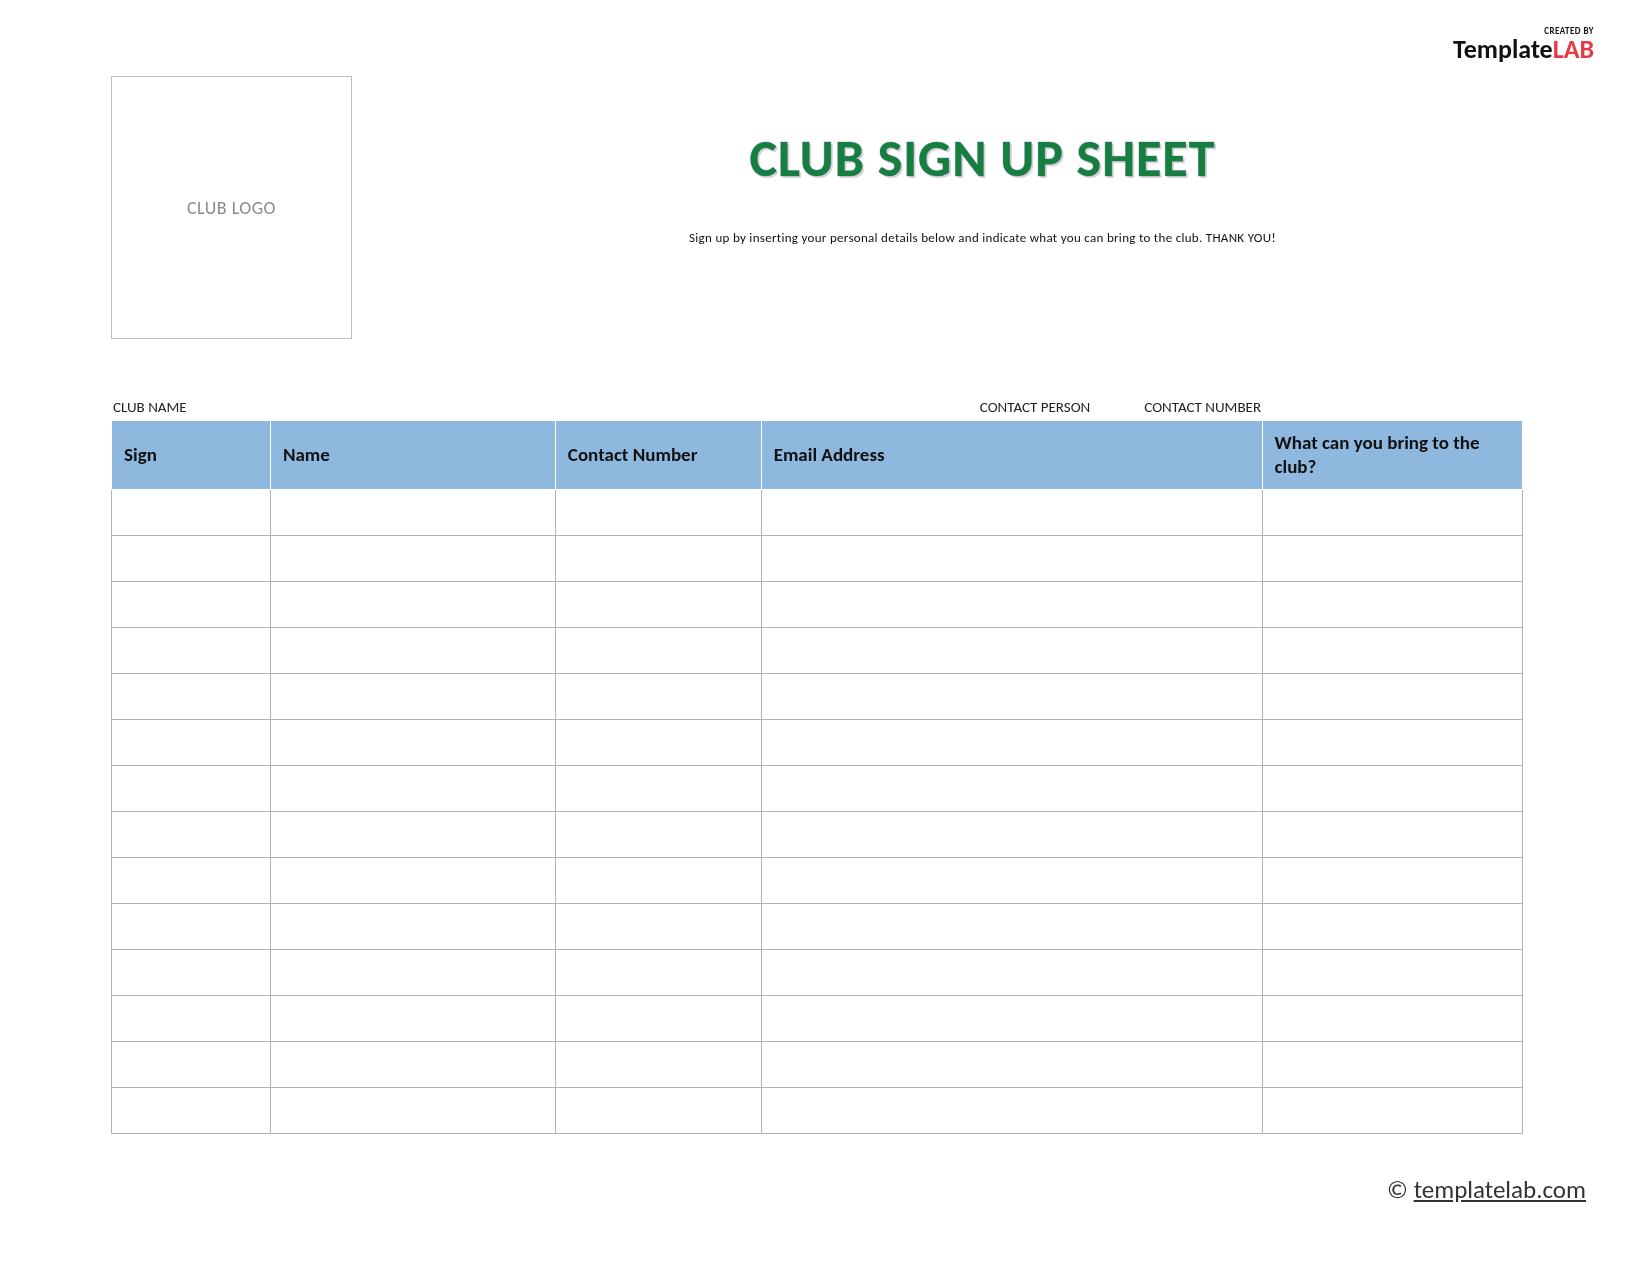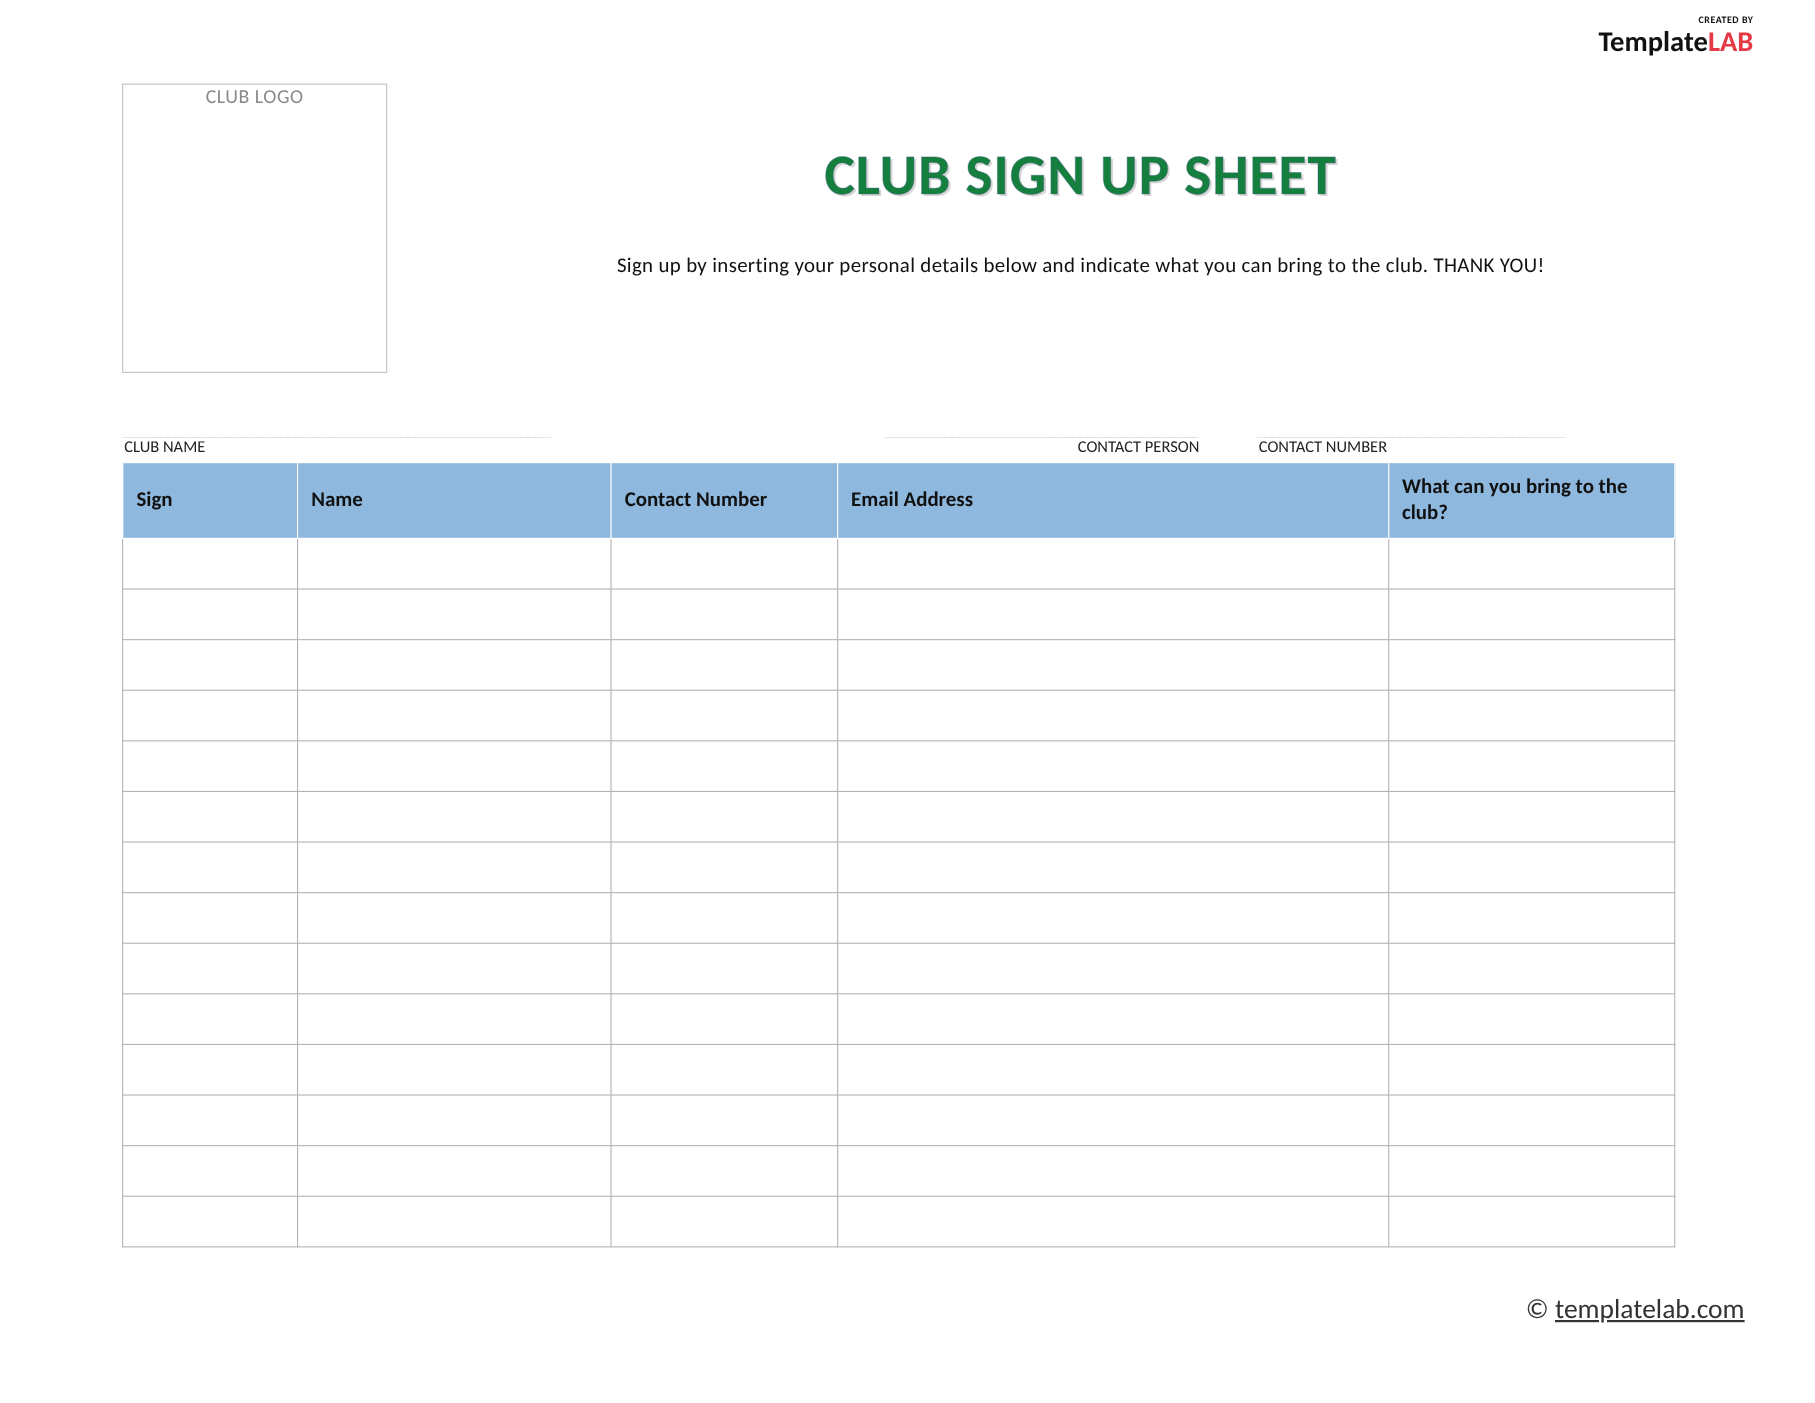--- a/index.html
+++ b/index.html
@@ -9,21 +9,21 @@
     }
     body {
       font-family: "Calibri", "Segoe UI", Arial, sans-serif;
       background: #fff;
       width: 1650px;
       height: 1275px;
       position: relative;
     }
     .brand-logo {
       position: absolute;
-      top: 14px;
+      top: 26px;
       right: 56px;
       text-align: right;
       line-height: 1;
     }
     .brand-created {
       font-size: 9px;
       font-weight: bold;
       letter-spacing: 0.5px;
       color: #111;
       margin-bottom: 1px;
@@ -43,21 +43,21 @@
     }
     .header-row {
       display: flex;
       align-items: flex-start;
     }
     .logo-box {
       width: 241px;
       height: 263px;
       border: 1px solid #bfbfbf;
       display: flex;
-      align-items: flex-start;
+      align-items: center;
       justify-content: center;
       color: #8a8a8a;
       font-size: 18px;
       letter-spacing: 0.5px;
     }
     .title-block {
       flex: 1;
       padding-left: 90px;
       padding-top: 50px;
       text-align: center;
@@ -65,21 +65,21 @@
     .main-title {
       font-size: 52px;
       font-weight: 800;
       color: #15803d;
       letter-spacing: 1px;
       text-shadow: 2px 2px 0 #d6d6d6, -1px -1px 0 #fff;
       -webkit-text-stroke: 1px rgba(60,90,130,0.35);
       margin-bottom: 40px;
     }
     .subtitle {
-      font-size: 19px;
+      font-size: 13px;
       color: #111;
       letter-spacing: 0.3px;
     }
     .meta-row {
       display: flex;
       margin-top: 46px;
       gap: 52px;
     }
     .meta-field {
       display: flex;

